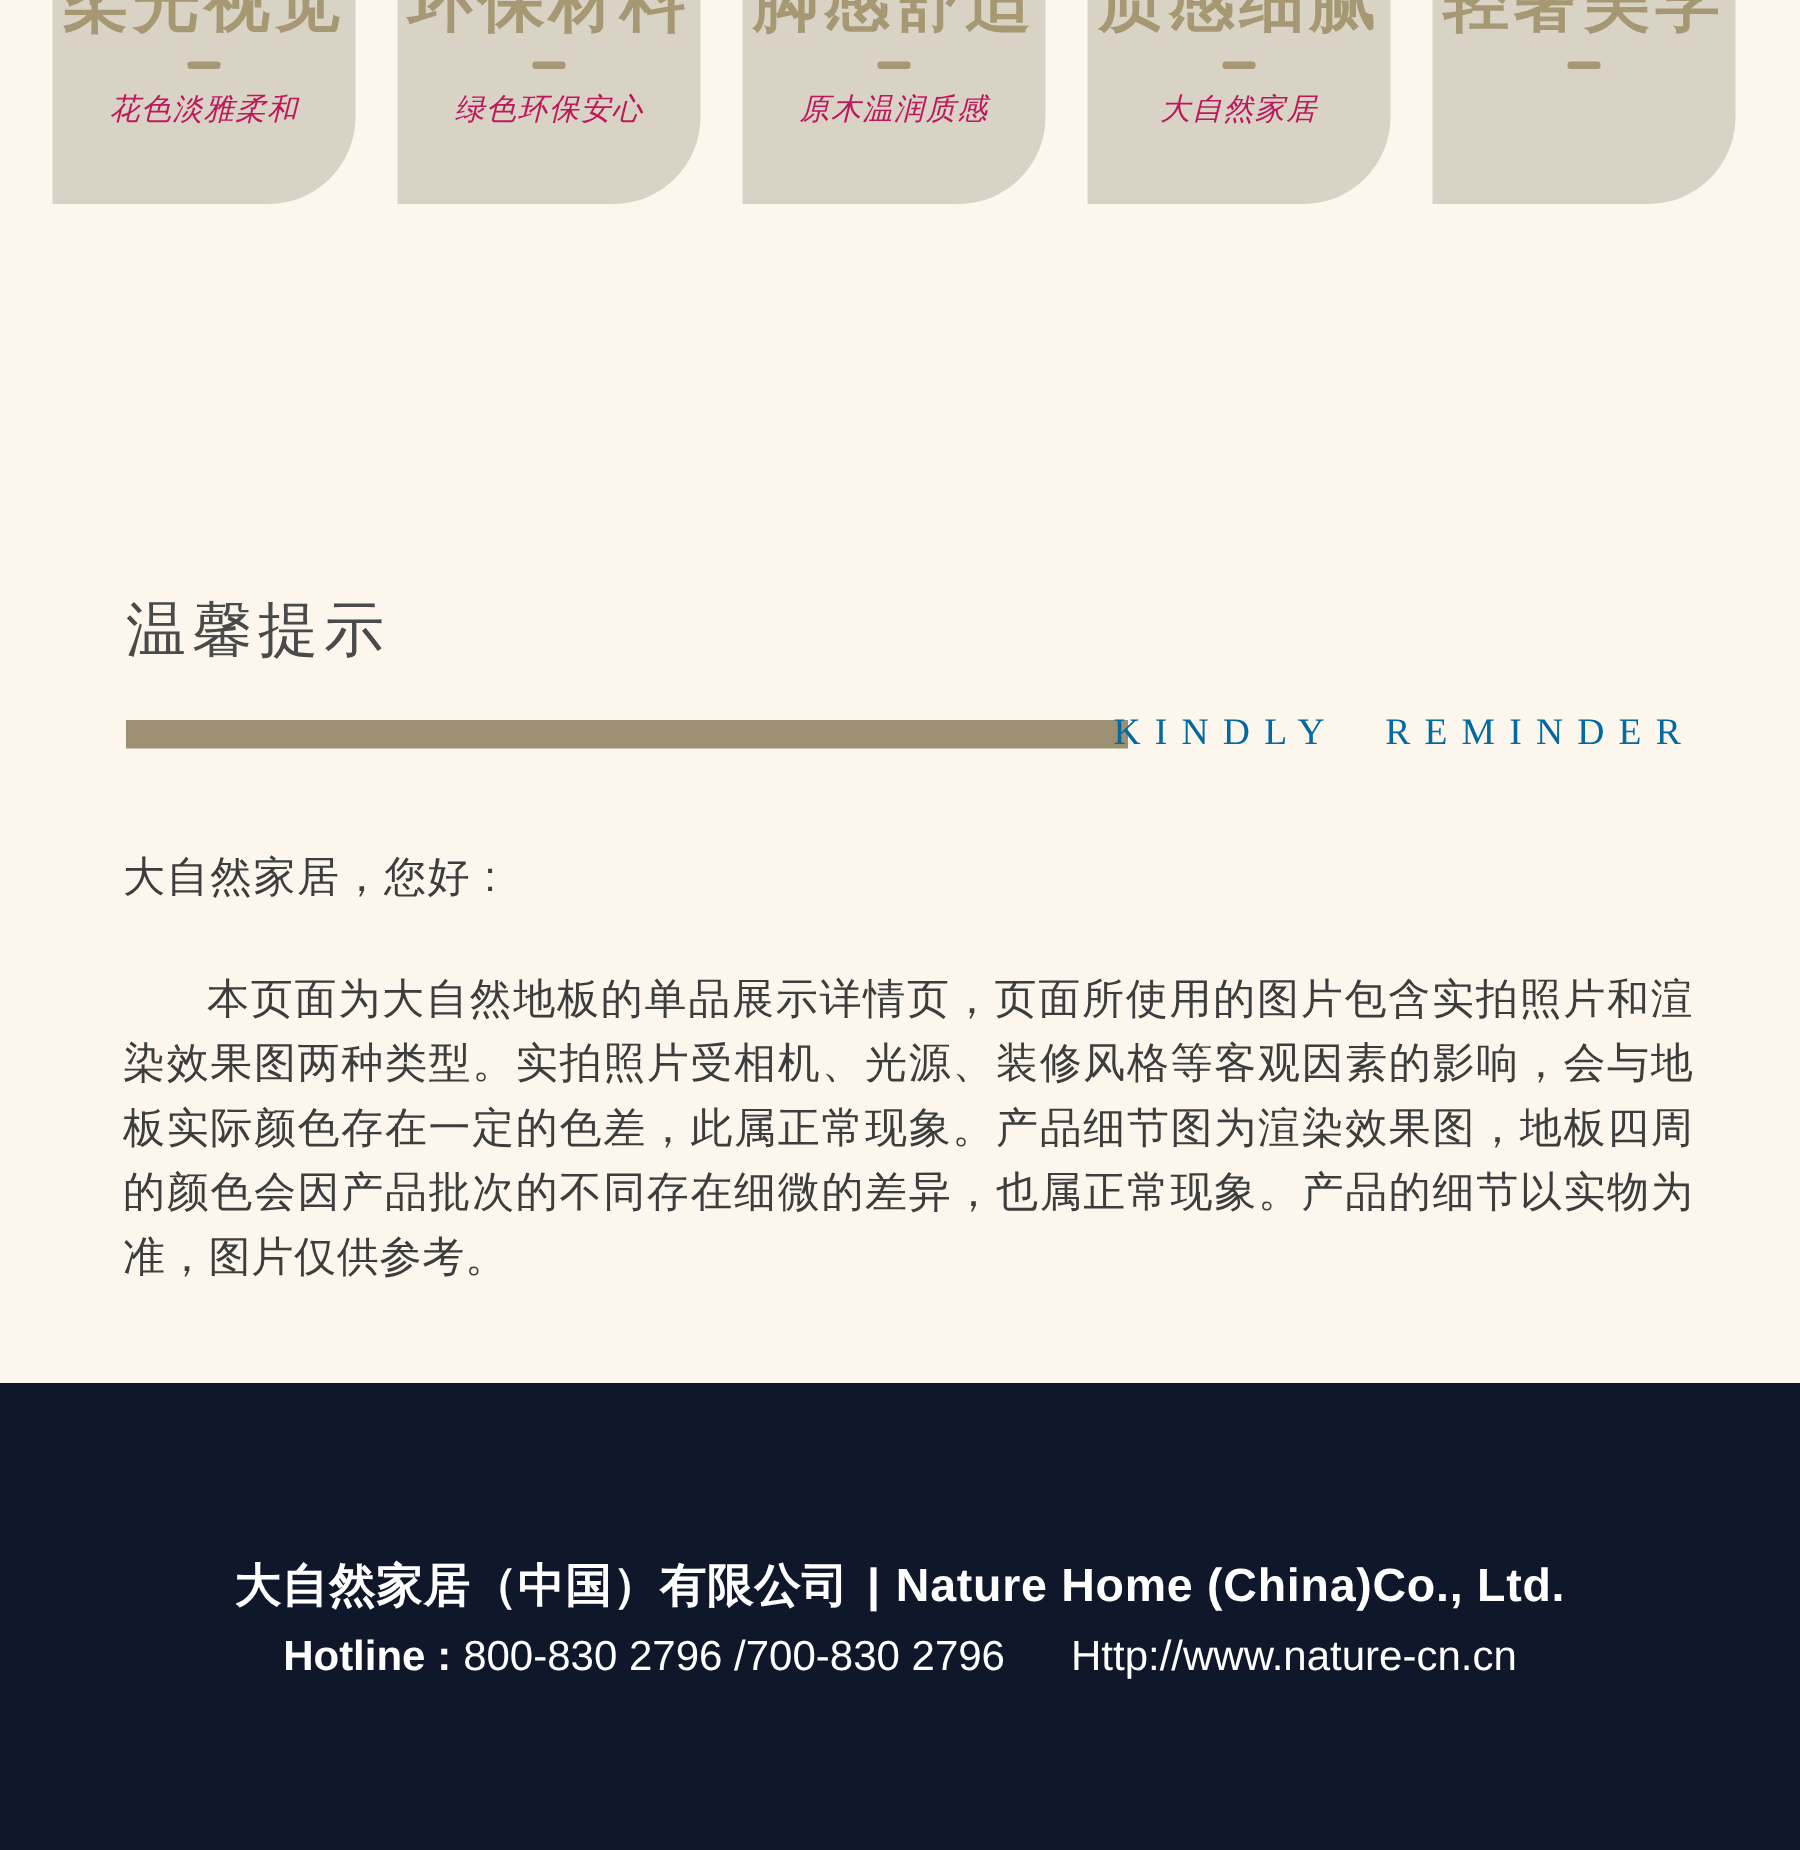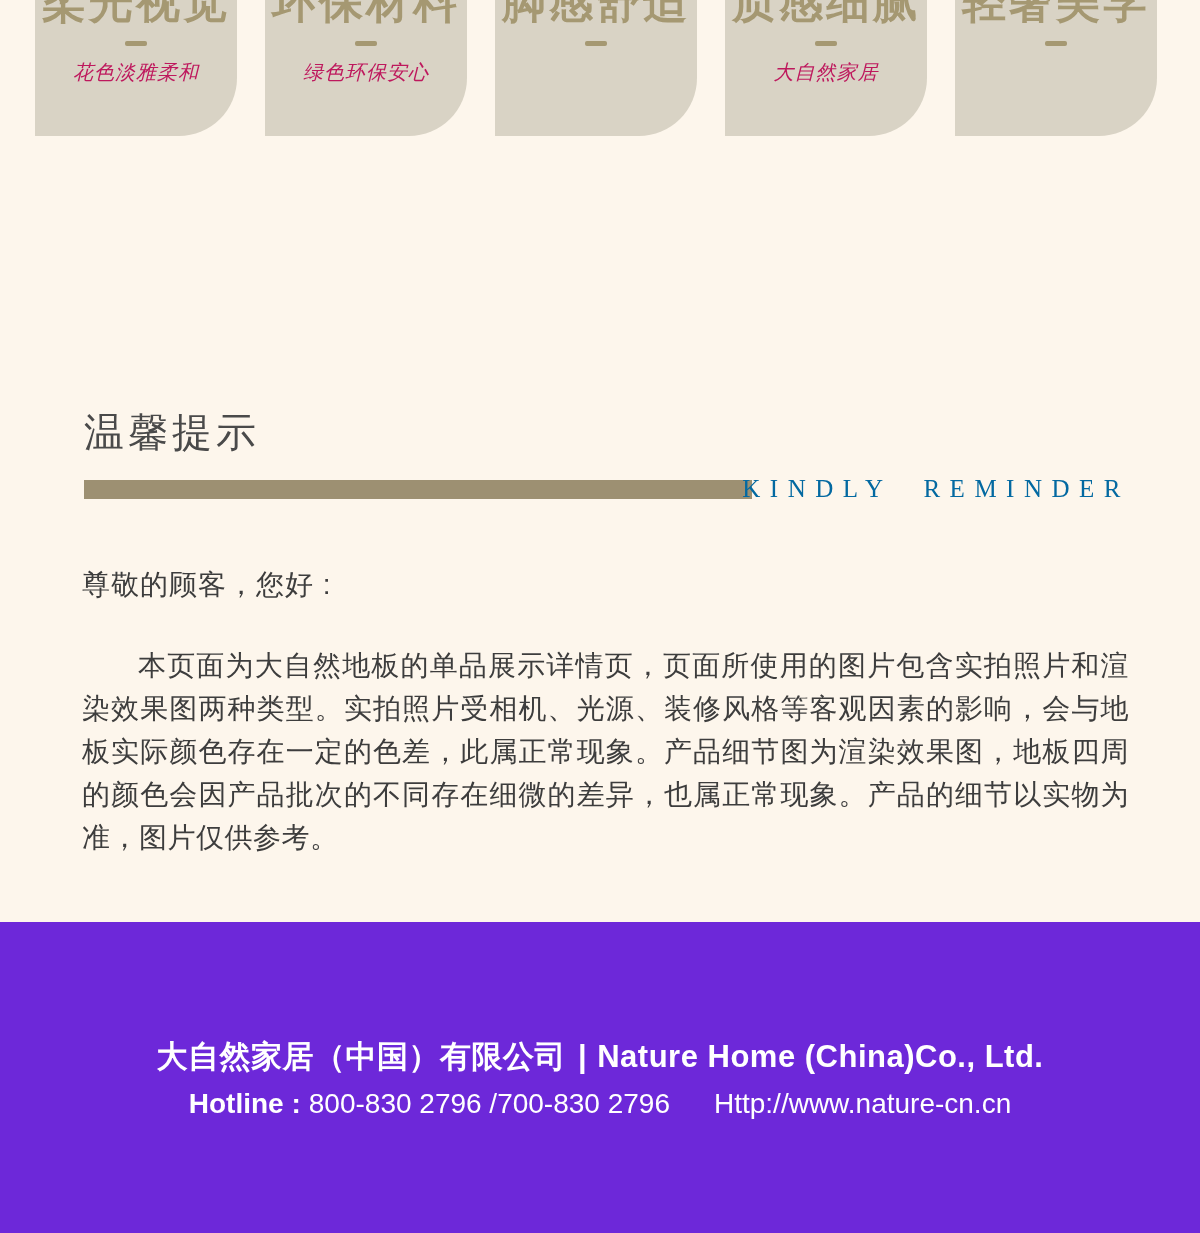--- a/index.html
+++ b/index.html
@@ -48,21 +48,21 @@
     color: #be185d;
     letter-spacing: 1px;
     white-space: nowrap;
     font-style: italic;
   }
 
   
   .reminder-heading-cn {
     position: absolute;
     left: 84px;
-    top: 412px;
+    top: 400px;
     font-size: 40px;
     font-weight: normal;
     color: #4a4a4a;
     letter-spacing: 4px;
     line-height: 1;
   }
   .reminder-bar {
     position: absolute;
     left: 84px;
     top: 480px;
@@ -103,21 +103,21 @@
     letter-spacing: 0.5px;
   }
 
   
   .footer {
     position: absolute;
     left: 0;
     top: 922px;
     width: 1200px;
     height: 311px;
-    background: #6d28d9;
+    background: #0f172a;
     display: flex;
     flex-direction: column;
     align-items: center;
     justify-content: center;
     color: #ffffff;
   }
   .footer-line1 {
     font-size: 31px;
     font-weight: bold;
     letter-spacing: 0.5px;
@@ -154,37 +154,38 @@
     <div class="card-subtitle">花色淡雅柔和</div>
   </div>
   <div class="card">
     <div class="card-title">环保材料</div>
     <div class="card-dash"></div>
     <div class="card-subtitle">绿色环保安心</div>
   </div>
   <div class="card">
     <div class="card-title">脚感舒适</div>
     <div class="card-dash"></div>
+    <div class="card-subtitle">原木温润质感</div>
   </div>
   <div class="card">
     <div class="card-title">质感细腻</div>
     <div class="card-dash"></div>
     <div class="card-subtitle">大自然家居</div>
   </div>
   <div class="card">
     <div class="card-title">轻奢美学</div>
     <div class="card-dash"></div>
   </div>
 </div>
 
 <h1 class="reminder-heading-cn">温馨提示</h1>
 <div class="reminder-bar"></div>
 <div class="reminder-heading-en">KINDLY REMINDER</div>
 
-<p class="greeting">尊敬的顾客，您好 :</p>
+<p class="greeting">大自然家居，您好 :</p>
 <p class="notice-body">本页面为大自然地板的单品展示详情页，页面所使用的图片包含实拍照片和渲染效果图两种类型。实拍照片受相机、光源、装修风格等客观因素的影响，会与地板实际颜色存在一定的色差，此属正常现象。产品细节图为渲染效果图，地板四周的颜色会因产品批次的不同存在细微的差异，也属正常现象。产品的细节以实物为准，图片仅供参考。</p>
 
 <footer class="footer">
   <div class="footer-line1">
     <span class="company-cn">大自然家居（中国）有限公司</span><span class="sep">|</span><span class="company-en">Nature Home (China)Co., Ltd.</span>
   </div>
   <div class="footer-line2">
     <span class="hotline-label">Hotline :</span><span class="hotline-numbers">800-830 2796 /700-830 2796</span><span class="website">Http://www.nature-cn.cn</span>
   </div>
 </footer>

